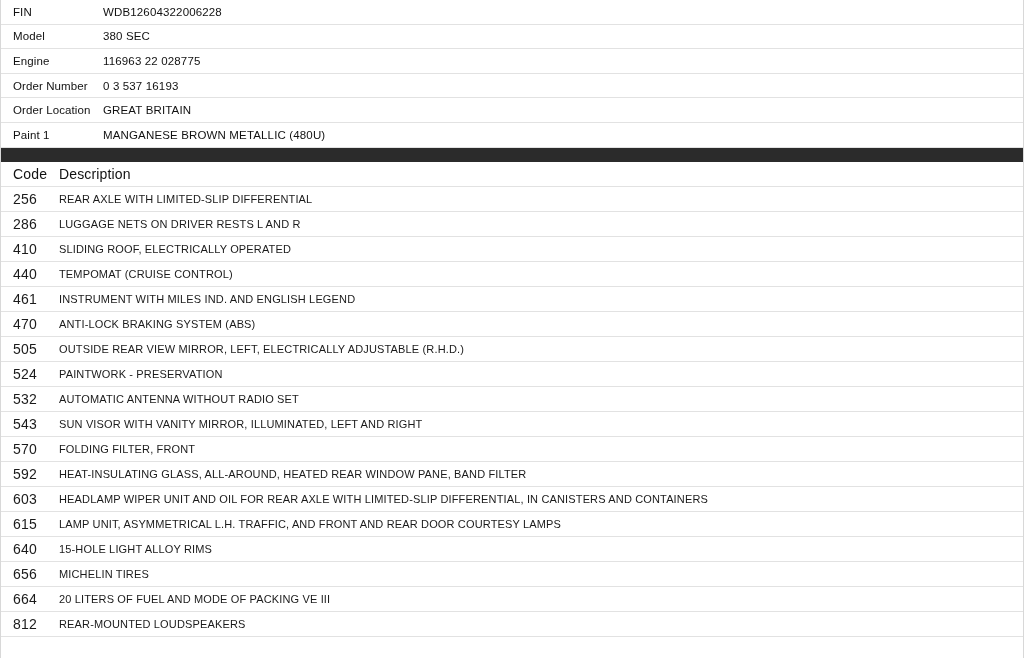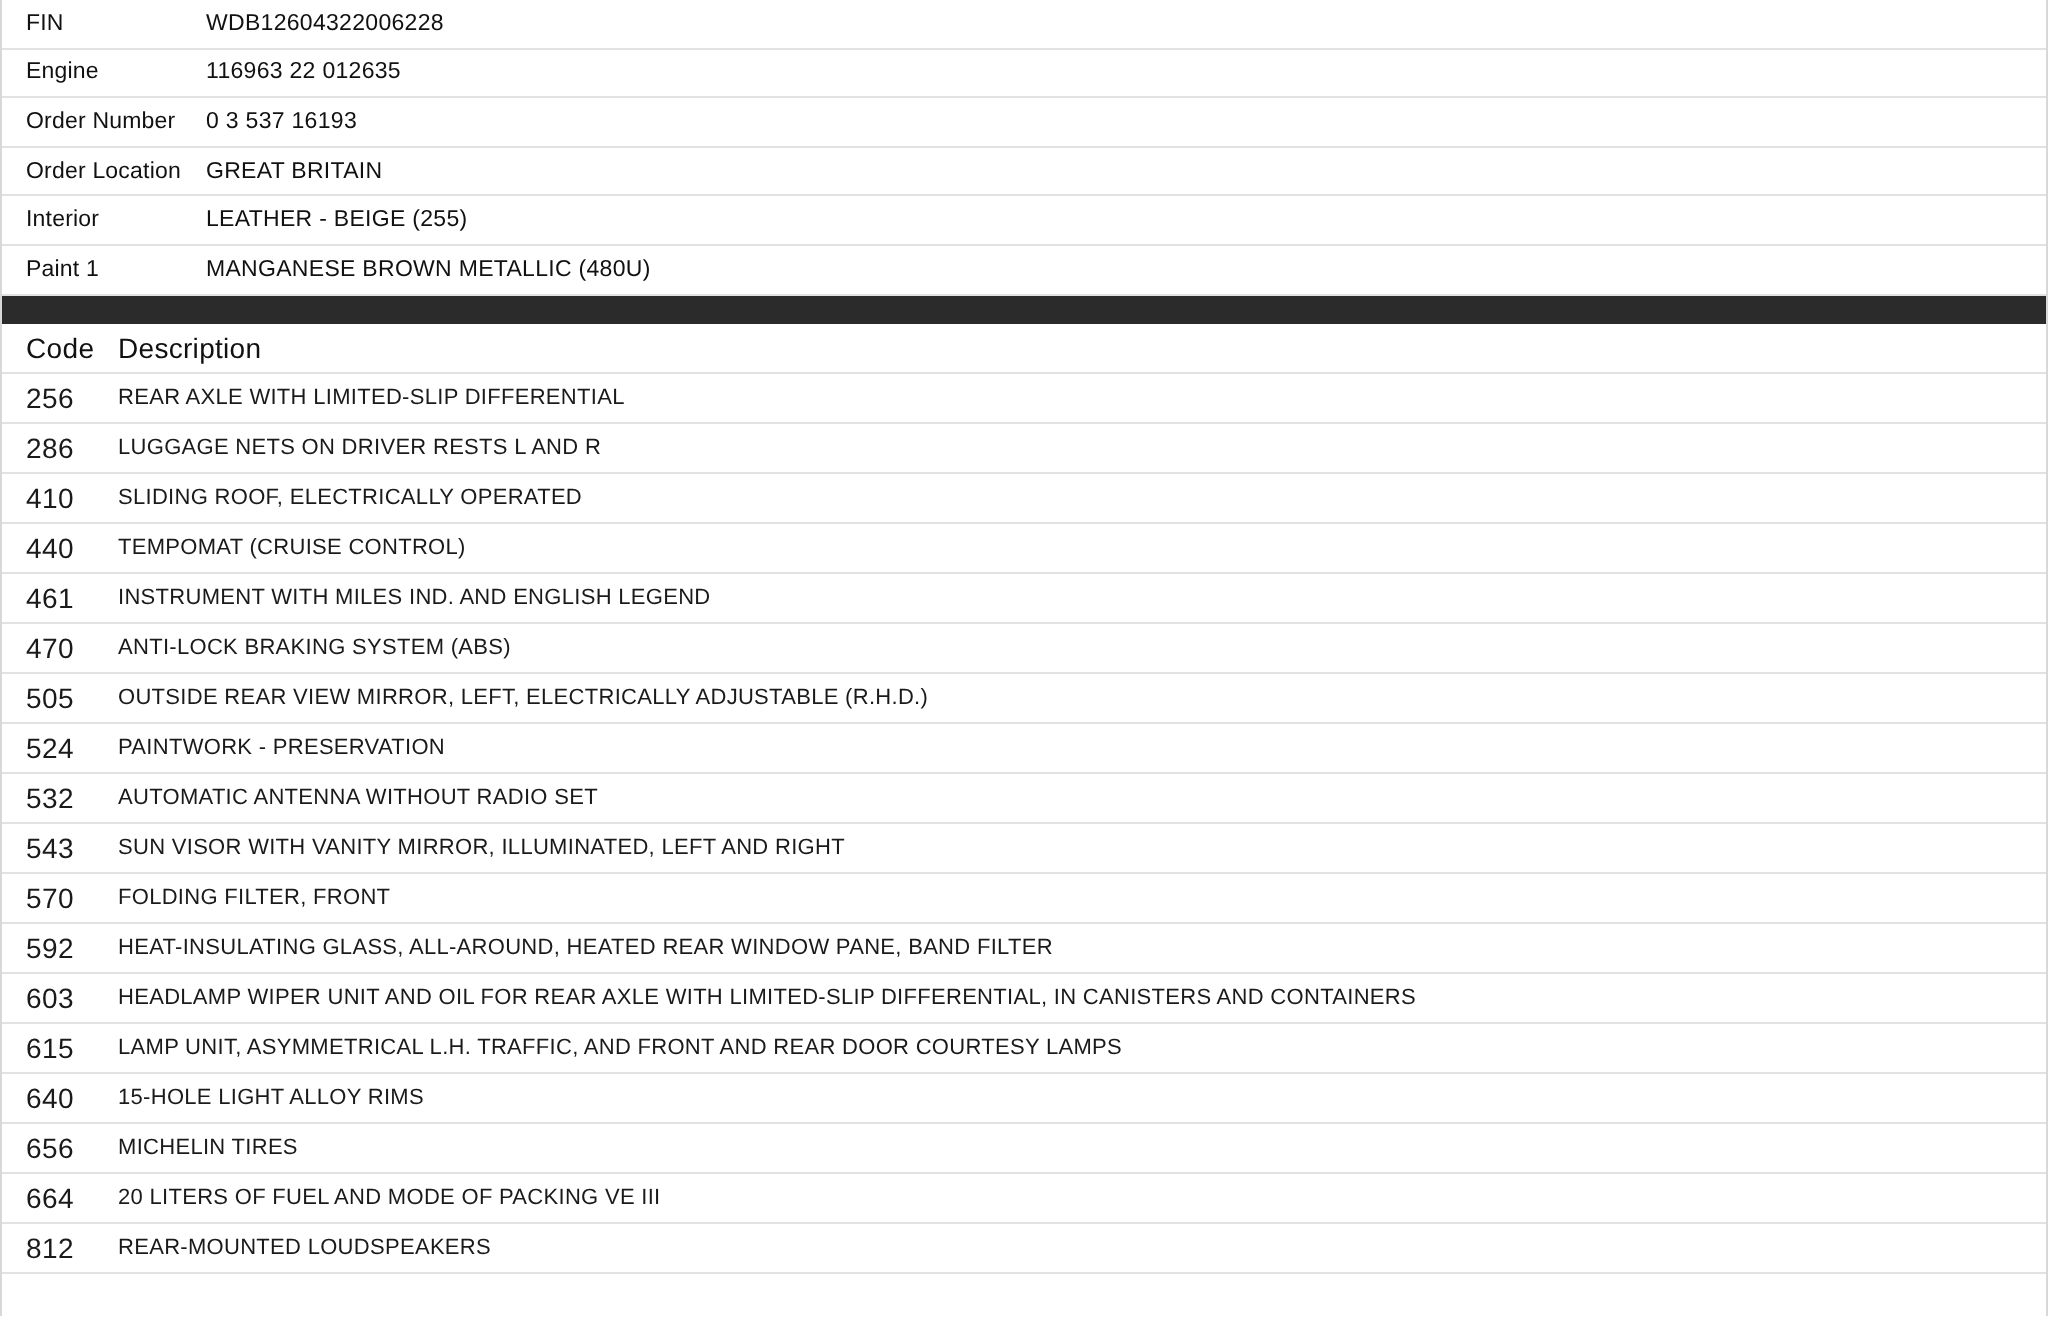--- a/index.html
+++ b/index.html
@@ -109,34 +109,34 @@
   <div class="edge-left"></div>
   <div class="edge-right"></div>
 
   <table class="spec vin-table">
     <tbody>
         <tr>
           <td class="vin-label">FIN</td>
           <td class="vin-value">WDB12604322006228</td>
         </tr>
         <tr>
+          <td class="vin-label">Model</td>
+          <td class="vin-value">380 SEC</td>
+        </tr>
+        <tr>
           <td class="vin-label">Engine</td>
-          <td class="vin-value">116963 22 012635</td>
+          <td class="vin-value">116963 22 028775</td>
         </tr>
         <tr>
           <td class="vin-label">Order Number</td>
           <td class="vin-value">0 3 537 16193</td>
         </tr>
         <tr>
           <td class="vin-label">Order Location</td>
           <td class="vin-value">GREAT BRITAIN</td>
-        </tr>
-        <tr>
-          <td class="vin-label">Interior</td>
-          <td class="vin-value">LEATHER - BEIGE (255)</td>
         </tr>
         <tr>
           <td class="vin-label">Paint 1</td>
           <td class="vin-value">MANGANESE BROWN METALLIC (480U)</td>
         </tr>
       </tbody>
   </table>
 
   <div class="divider-bar"></div>
 

